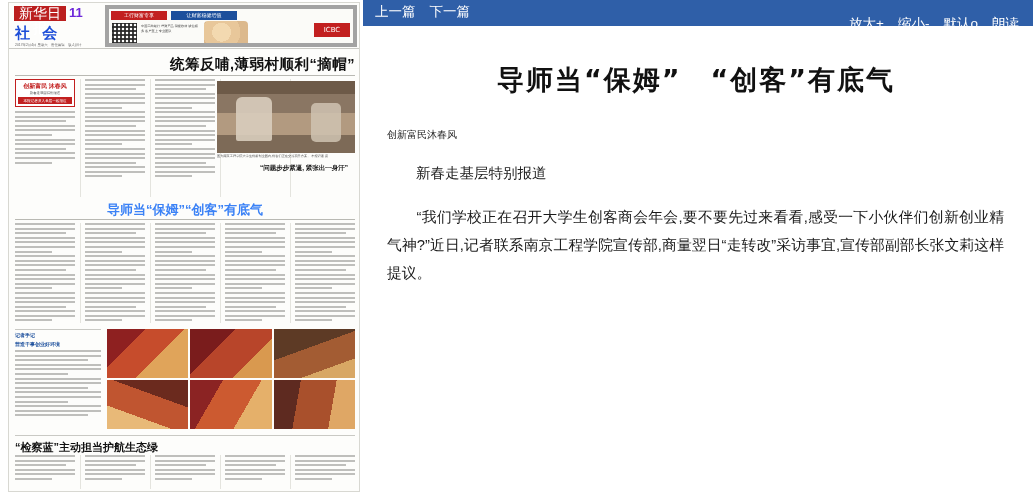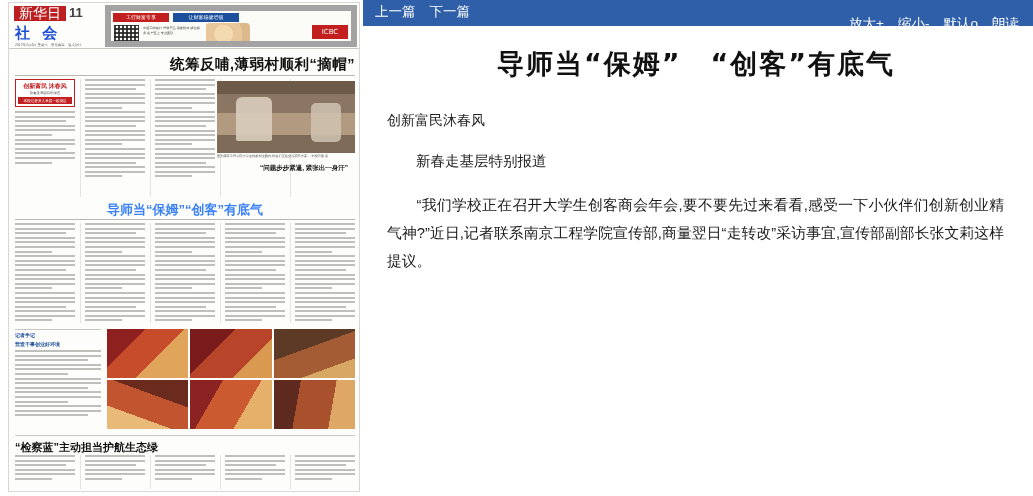--- a/index.html
+++ b/index.html
@@ -62,41 +62,41 @@
     line-height: 15px;
     text-align: center;
     letter-spacing: 0px;
     font-family: "DejaVu Sans", sans-serif;
   }
   .mast-pagenum {
     position: absolute;
     left: 60px; top: 2px;
     font-size: 13px;
     font-weight: bold;
-    color: #404040;
+    color: #6d28d9;
   }
   .mast-section {
     position: absolute;
     left: 6px; top: 21px;
     font-size: 15px;
     font-weight: bold;
     letter-spacing: 4px;
     color: #1d4ed8;
   }
   .mast-date {
     position: absolute;
     left: 6px; top: 40px;
     font-size: 3.4px;
     color: #666;
   }
   .mast-ad {
     position: absolute;
     left: 96px; top: 2px;
     right: 2px; height: 42px;
-    border: 6px solid #a3a3a3;
+    border: 4px solid #a3a3a3;
     box-sizing: border-box;
     background: #fbfbf8;
     overflow: hidden;
   }
   .ad-red {
     position: absolute;
     left: 2px; top: 2px;
     width: 56px; height: 9px;
     background: #c22020;
     color: #fff;
@@ -377,36 +377,36 @@
     margin-top: 24px;
   }
   .toolbar a {
     color: #ffffff;
     text-decoration: none;
     cursor: pointer;
     white-space: nowrap;
   }
 
   .article {
-    padding: 0 28px 0 24px;
+    padding: 16px 28px 0 24px;
     box-sizing: border-box;
     height: 470px;
     overflow: hidden;
   }
   .article-title {
     text-align: center;
     font-size: 27px;
     font-weight: bold;
     color: #111111;
     margin: 20px 0 0 0;
     letter-spacing: 2px;
     font-family: "DejaVu Sans", "Liberation Sans", sans-serif;
   }
   .subtitle {
-    font-size: 14px;
+    font-size: 10px;
     color: #222;
     margin: 30px 0 0 0;
   }
   .byline {
     font-size: 14.5px;
     color: #222;
     margin: 22px 0 0 0;
     text-indent: 2em;
   }
   .para {

